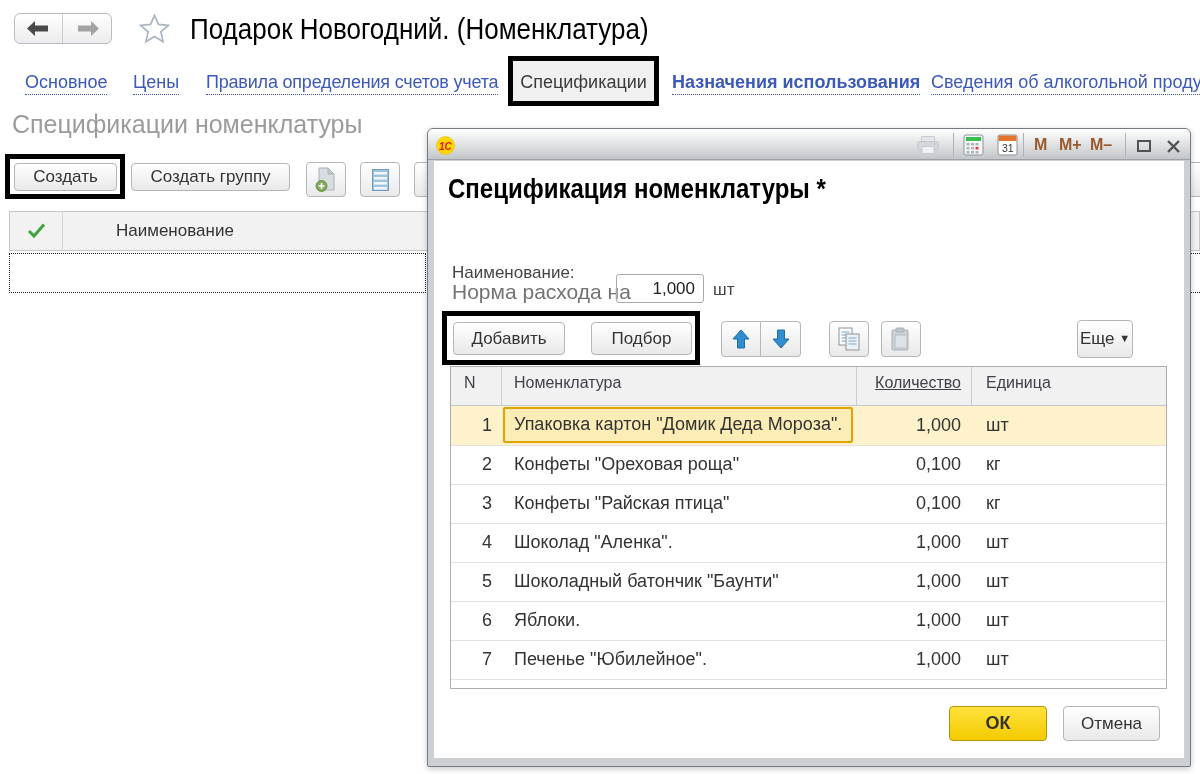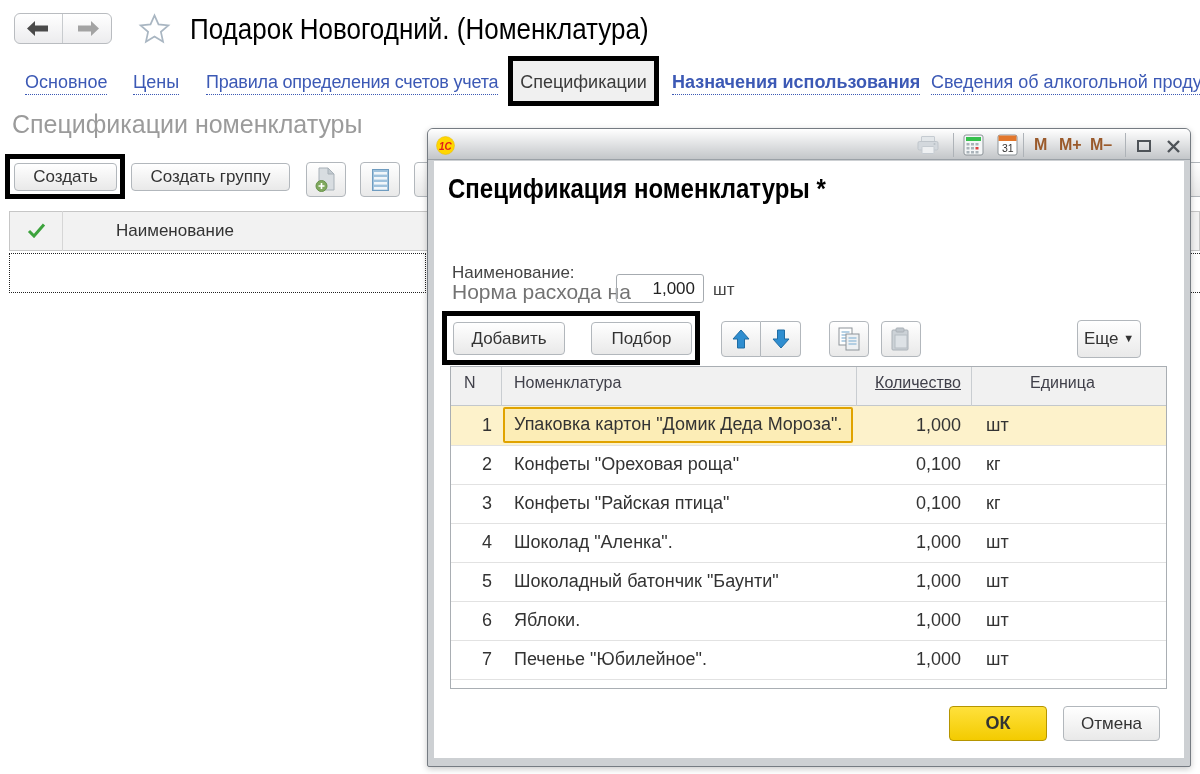--- a/index.html
+++ b/index.html
@@ -142,29 +142,29 @@
           <rect x="8" y="7" width="13" height="16" fill="#eef1f3" stroke="#8d9499"></rect>
           <g stroke="#9fc2dd" stroke-width="1.4">
             <path d="M10.5 11 H18.5 M10.5 14 H18.5 M10.5 17 H18.5"></path>
           </g>
         </svg></div>
     <div class="btn" style="left:447px;top:160px;width:40px;height:36px;"><svg width="20" height="24" viewBox="0 0 20 24" style="margin-top:5px;">
           <rect x="1" y="3" width="16" height="20" rx="1" fill="#ccd2d7" stroke="#aab1b7"></rect>
           <rect x="5" y="1" width="8" height="4" rx="1" fill="#bfc6cc" stroke="#aab1b7"></rect>
           <rect x="4" y="8" width="12" height="13" fill="#dde2e6" stroke="#b6bdc3"></rect>
         </svg></div>
-    <div class="btn" style="left:643px;top:159px;width:64px;height:38px;line-height:36px;">Еще <span style="font-size:11px;position:relative;top:-2px;">▼</span></div>
+    <div class="btn" style="left:643px;top:159px;width:56px;height:38px;line-height:36px;">Еще <span style="font-size:11px;position:relative;top:-2px;">▼</span></div>
 
     <div class="abs" style="left:16px;top:205px;width:717px;height:323px;border:1px solid #a9aeb3;">
 
       <div class="abs" style="left:0;top:0;width:715px;height:39px;background:#f1f1f1;border-bottom:1px solid #c3c8cc;"></div>
       <div class="abs" style="left:13px;top:7px;font-size:16px;color:#40404a;">N</div>
       <div class="abs" style="left:63px;top:7px;font-size:16px;color:#40404a;">Номенклатура</div>
       <div class="abs" style="left:405px;top:7px;width:105px;text-align:right;font-size:16px;color:#40404a;text-decoration:underline;">Количество</div>
-      <div class="abs" style="left:535px;top:7px;font-size:16px;color:#40404a;margin-left:44px;">Единица</div>
+      <div class="abs" style="left:535px;top:7px;font-size:16px;color:#40404a;">Единица</div>
       <div class="abs" style="left:50px;top:0;width:1px;height:39px;background:#c9cdd1;"></div>
       <div class="abs" style="left:405px;top:0;width:1px;height:39px;background:#c9cdd1;"></div>
       <div class="abs" style="left:520px;top:0;width:1px;height:39px;background:#c9cdd1;"></div>
 
       <div id="rows">
         <div class="abs sep" style="top:78px;"></div>
         <div class="abs row-n" style="top:78px;">2</div>
         <div class="abs cell" style="top:87px;">Конфеты "Ореховая роща"</div>
         <div class="abs row-q" style="top:78px;">0,100</div>
         <div class="abs row-u" style="top:78px;">кг</div>

